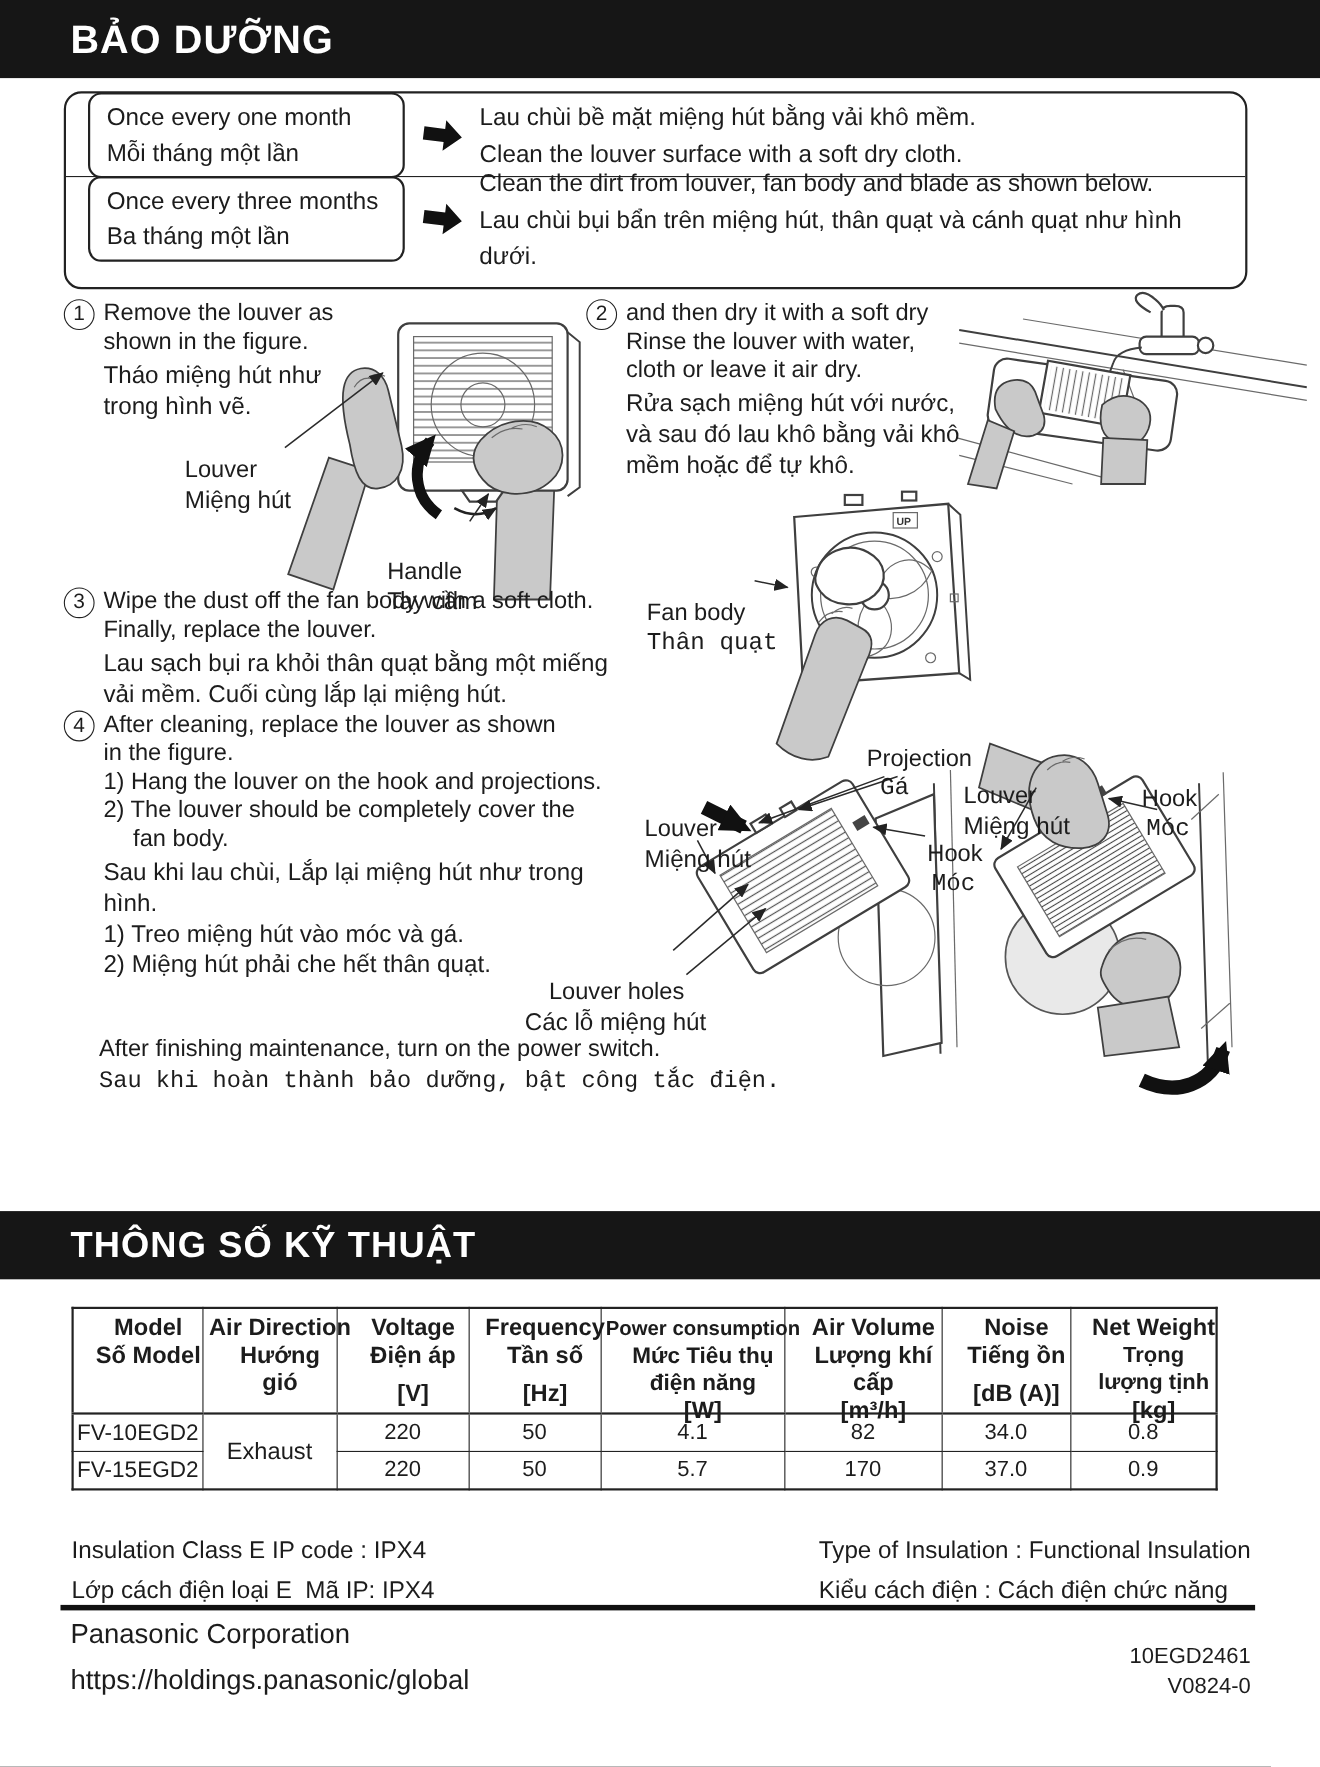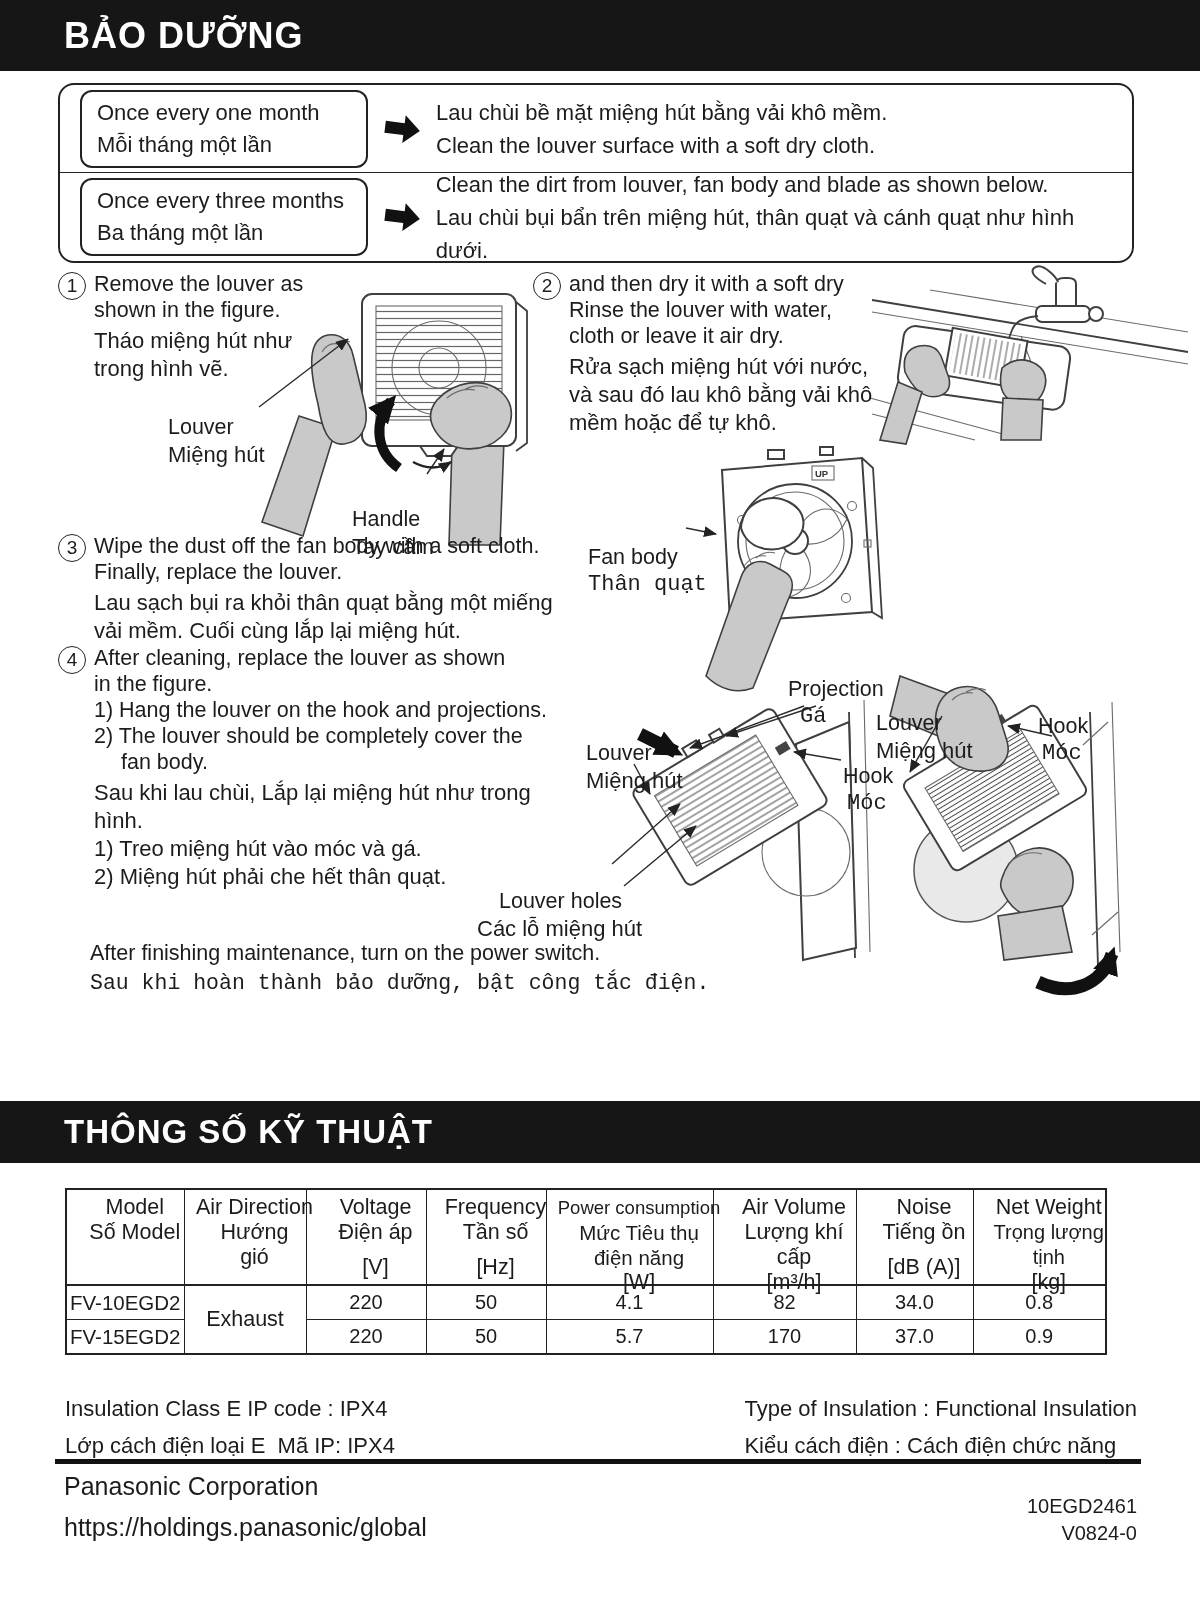--- a/index.html
+++ b/index.html
@@ -6,21 +6,21 @@
   .page{position:relative;width:1200px;height:1606px;background:#fff;overflow:hidden;
         font-family:"Liberation Sans",sans-serif;color:#1c1c1c;}
   .bar{position:absolute;left:0;width:1200px;background:#161616;color:#fff;
        display:flex;align-items:center;padding-left:64px;box-sizing:border-box;
        font-weight:bold;letter-spacing:1px;}
   .bar1{top:0;height:71px;font-size:36px;}
   .bar2{top:1101px;height:62px;font-size:33px;}
 
   .sched-frame{position:absolute;left:58px;top:83px;width:1076px;height:180px;
       border:2.2px solid #222;border-radius:16px;box-sizing:border-box;}
-  .sched-row{display:flex;align-items:center;height:88px;box-sizing:border-box;}
+  .sched-row{display:flex;align-items:center;height:76px;box-sizing:border-box;}
   .sched-row.first{border-bottom:1.8px solid #222;}
   .period-box{margin-left:20px;width:288px;border:2.2px solid #222;border-radius:12px;
       padding:5px 0 5px 15px;box-sizing:border-box;font-size:22px;line-height:32px;}
   .sched-arrow{margin-left:15px;flex:0 0 auto;}
   .action{margin-left:13px;font-size:22px;line-height:33px;}
 
   .step{position:absolute;display:flex;gap:8px;align-items:flex-start;}
   .circ{flex:0 0 auto;width:26px;height:26px;border:1.8px solid #222;border-radius:50%;
         display:flex;align-items:center;justify-content:center;font-size:19px;margin-top:1px;}
   .stext .en{font-size:21.5px;line-height:26px;}
@@ -42,21 +42,21 @@
   .hand{fill:#c9c9c9;stroke:#3f3f3f;stroke-width:1.6;}
   .leader{stroke:#2a2a2a;stroke-width:1.4;}
   .arr-thick{stroke:#111;stroke-width:10;fill:none;}
   .arr-xthick{stroke:#111;stroke-width:13;fill:none;}
   .arr-thin{stroke:#222;stroke-width:2.4;fill:none;}
   .tinytxt{font:600 9.5px "Liberation Sans",sans-serif;fill:#333;}
 
   .spec{position:absolute;left:65px;top:1188px;width:1040px;border-collapse:collapse;
         table-layout:fixed;border:2.3px solid #222;}
   .spec th,.spec td{border:1.6px solid #222;padding:0;}
-  .spec thead th{border-bottom:2.6px solid #222;font-weight:normal;height:94px;vertical-align:top;padding-left:19px;}
+  .spec thead th{border-bottom:2.6px solid #222;font-weight:bold;height:94px;vertical-align:top;padding-left:19px;}
   .hcell{display:flex;flex-direction:column;align-items:center;height:88px;padding-top:5px;}
   .hname{font-size:21.5px;white-space:nowrap;line-height:25px;}
   .hvi{font-size:21.5px;line-height:25px;}
   .hunit{margin-top:auto;font-size:21.5px;padding-bottom:3px;}
   .spec th:nth-child(5) .hname{font-size:18.5px;}
   .spec th:nth-child(5) .hvi{font-size:20.5px;}
   .spec th:nth-child(8) .hvi{font-size:20px;}
   .spec td{height:33px;text-align:center;font-size:20px;}
   .spec td.modelcell{font-size:20.5px;}
   .spec td.exh{font-size:21.5px;}

